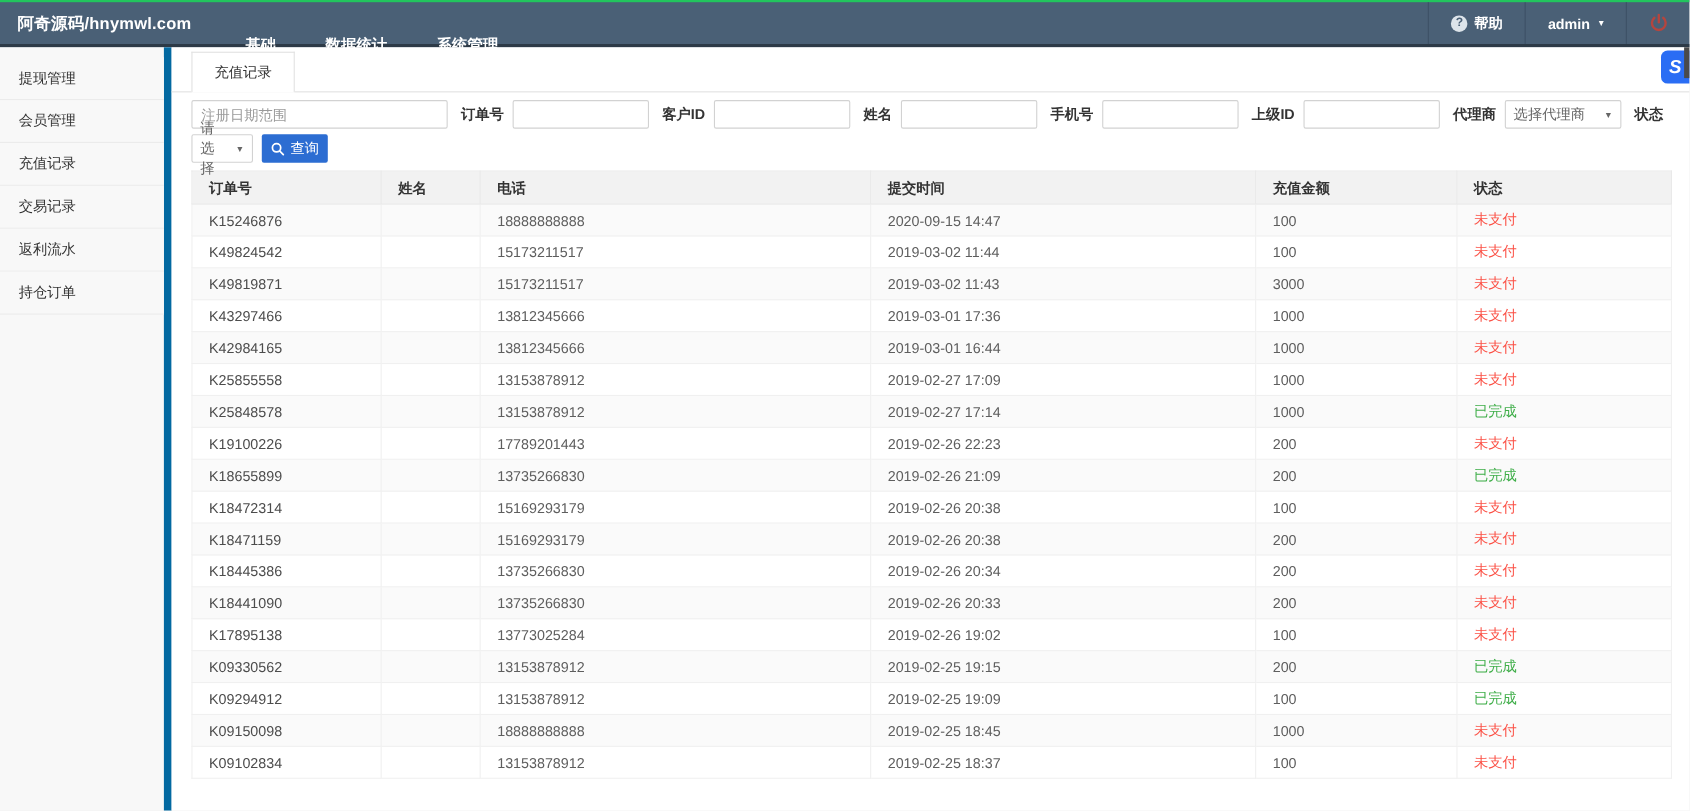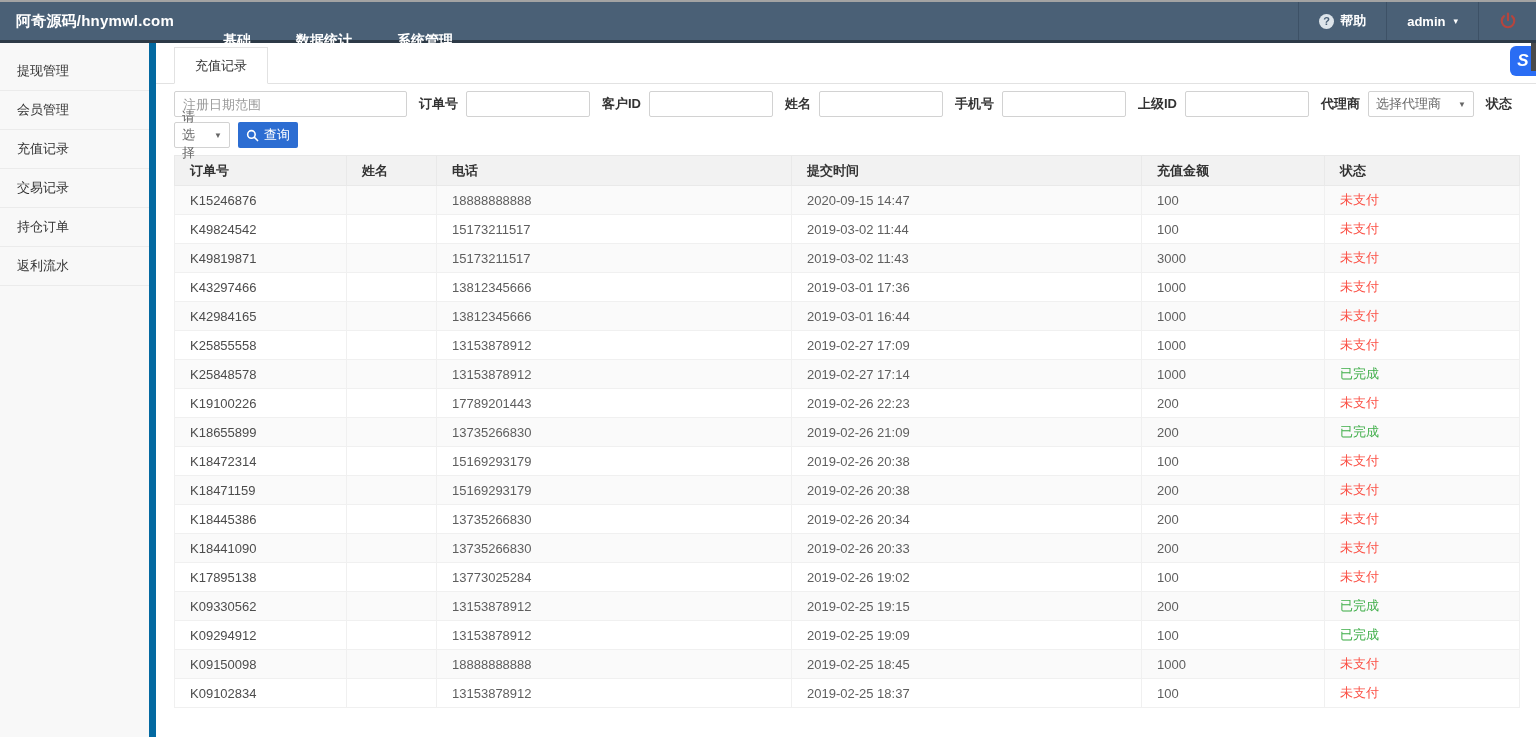--- a/index.html
+++ b/index.html
@@ -1,20 +1,20 @@
 <!DOCTYPE html>
 <html><head>
 <meta charset="utf-8">
 <style>
   * { margin:0; padding:0; box-sizing:border-box; }
   html,body { width:1536px; height:737px; overflow:hidden; background:#f2f2f2;
     font-family:"Liberation Sans","DejaVu Sans",sans-serif; }
 
   
-  .topbar { height:43px; background:#4a6076; border-top:2px solid #a3a3a3;
+  .topbar { height:43px; background:#4a6076; border-top:2px solid #22c55e;
     border-bottom:3px solid #2d3a47; display:flex; align-items:stretch; color:#fff; }
   .brand { width:200px; display:flex; align-items:center; padding-left:16px;
     font-size:15px; font-weight:bold; letter-spacing:.2px; }
   .nav-item { display:flex; align-items:center; padding:0 22px; font-size:14px;
     font-weight:bold; border-left:1px solid #3d5166; cursor:pointer;margin-top:39px; }
   .nav-item:last-of-type { border-right:1px solid #3d5166; }
   .topbar-spacer { flex:1; }
   .top-right { display:flex; align-items:stretch; }
   .top-right .tr-item { display:flex; align-items:center; gap:6px; padding:0 20px;
     font-size:13px; font-weight:bold; border-left:1px solid #3d5166; cursor:pointer; }
@@ -104,22 +104,22 @@
   </div>
 </header>
 
 <div class="app">
 
   <aside class="sidebar">
       <div class="side-item">提现管理</div>
       <div class="side-item">会员管理</div>
       <div class="side-item">充值记录</div>
       <div class="side-item">交易记录</div>
+      <div class="side-item">返利流水</div>
       <div class="side-item">持仓订单</div>
-      <div class="side-item">返利流水</div>
     </aside>
 
   <main class="content">
     <div class="scroll-thumb"></div>
     <div class="s-badge">
         <span>S</span>
       </div>
 
     <div class="tabstrip">
       <div class="tab">充值记录</div>

